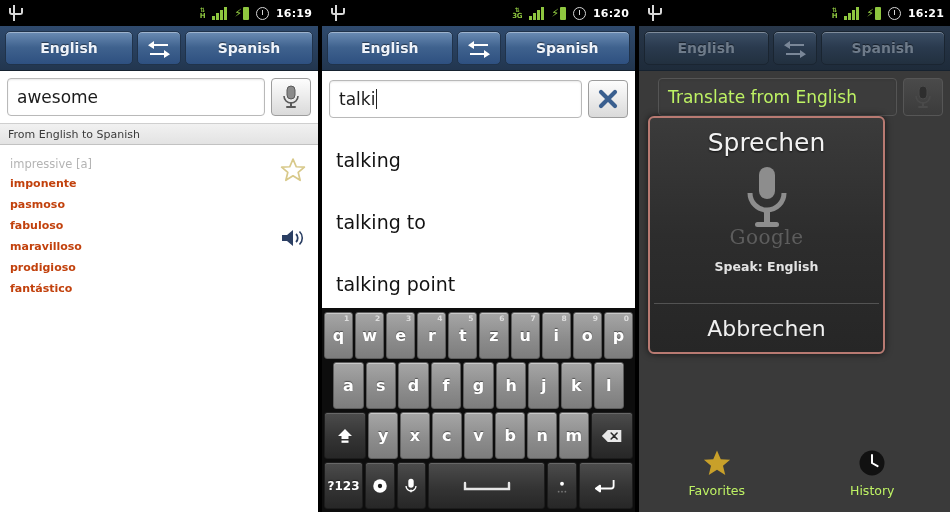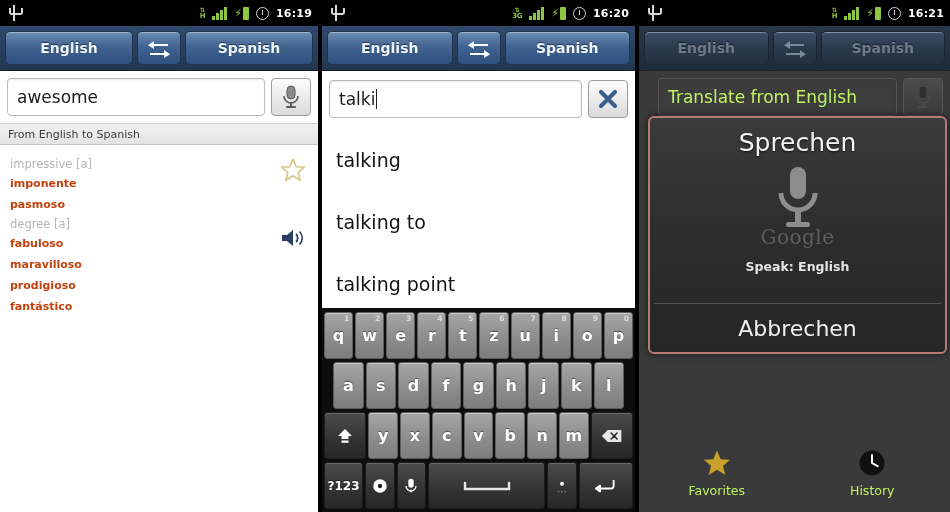--- a/index.html
+++ b/index.html
@@ -171,21 +171,21 @@
     border-color: #1a2531; color: #6e7b8a;
   }
   .p3 .inputrow { background: #3a3a3a; }
   .p3 .txtfield {
     background: #3c3c3c; border-color: #555; color: #bef264; margin-left: 12px;
   }
   .p3 .iconbtn {
     background: linear-gradient(#4a4a4a, #3b3b3b); border-color: #565656;
   }
   .dialog {
-    position: absolute; left: 9px; top: 116px; width: 299px; height: 238px;
+    position: absolute; left: 9px; top: 116px; width: 237px; height: 238px;
     background: linear-gradient(#3b3b3b, #2d2d2d 50%, #262626);
     border: 2px solid #b87a72; border-radius: 6px;
     box-shadow: 0 0 7px rgba(0,0,0,.65);
     display: flex; flex-direction: column;
   }
   .dlg-body {
     flex: 1; display: flex; flex-direction: column; align-items: center;
     padding-top: 10px;
   }
   .dlg-title {
@@ -273,21 +273,20 @@
         <path d="M12 2 L15 9 L22.5 9.4 L16.8 14.2 L18.6 21.5 L12 17.4 L5.4 21.5 L7.2 14.2 L1.5 9.4 L9 9 Z" fill="none" stroke="#d8c98a" stroke-width="1.6" stroke-linejoin="round"></path>
       </svg>
       <svg class="spk-ico" viewBox="0 0 26 22">
         <path d="M2 8 H7 L13 3 V19 L7 14 H2 Z" fill="#2b3f63"></path>
         <path d="M16 7 a5.5 5.5 0 0 1 0 8" fill="none" stroke="#2b3f63" stroke-width="1.8"></path>
         <path d="M19.5 4.5 a9 9 0 0 1 0 13" fill="none" stroke="#2b3f63" stroke-width="1.6"></path>
       </svg>
       <div class="sense">impressive [a]</div>
       <div class="term">imponente</div>
       <div class="term">pasmoso</div>
-      <div class="sense">degree [a]</div>
       <div class="term">fabuloso</div>
       <div class="term">maravilloso</div>
       <div class="term">prodigioso</div>
       <div class="term">fantástico</div>
     </div>
   </div>
 
   <div class="gap"></div>
 
   <div class="panel p2">

